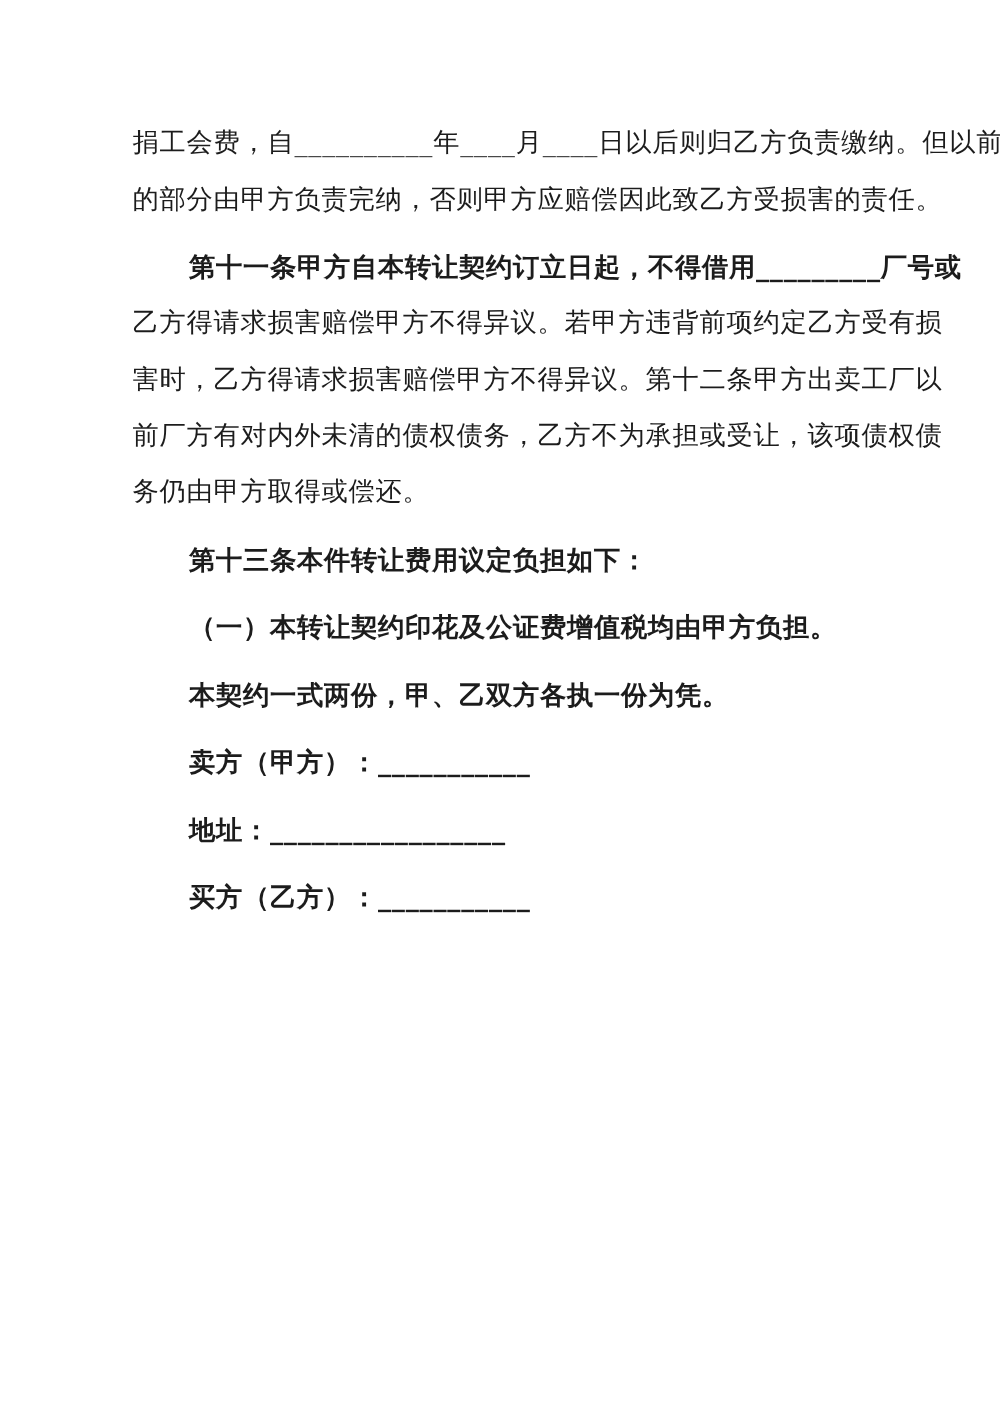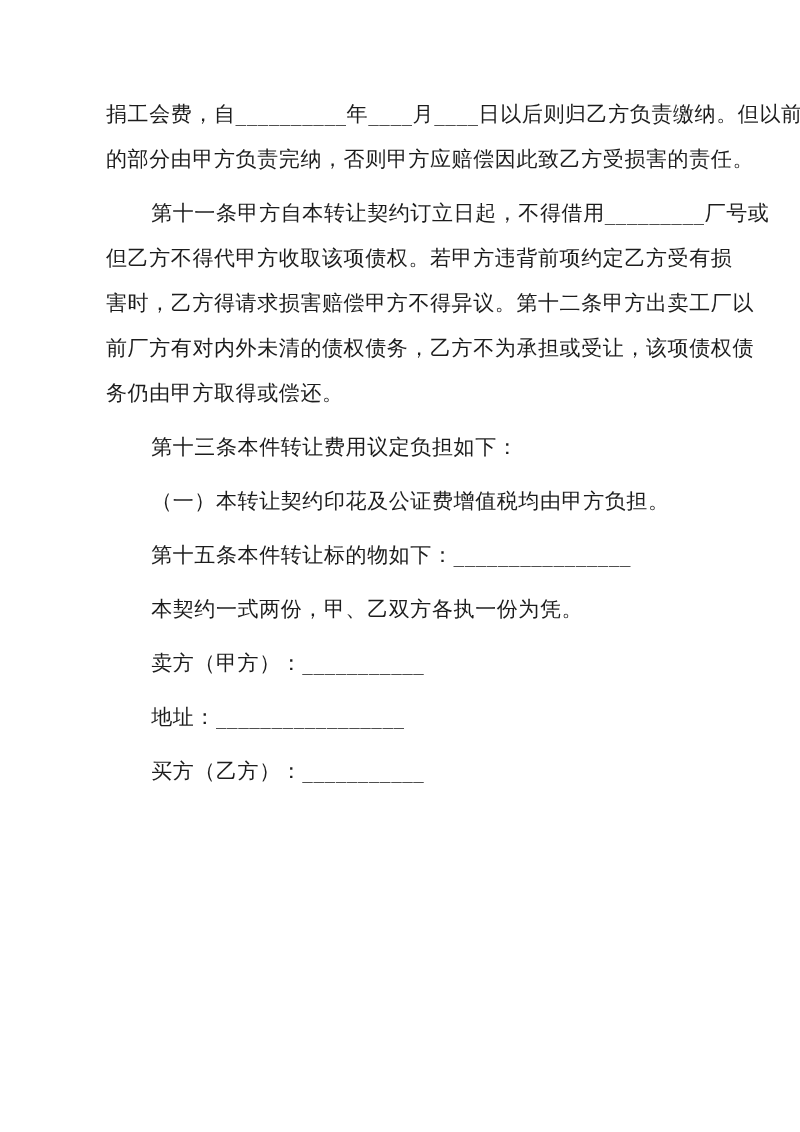--- a/index.html
+++ b/index.html
@@ -25,45 +25,43 @@
   }
   .para {
     margin: 0 0 9px 0;
   }
   .line {
     line-height: 45px;
     white-space: nowrap;
   }
   .first-indent {
     text-indent: 2.15em;
+    font-weight: bold;
   }
 </style>
 </head>
 <body>
 
 <div class="doc" id="doc" style="background: rgb(255, 255, 255); color: rgb(28, 28, 28);">
     <div class="para">
       <div class="line">捐工会费，自__________年____月____日以后则归乙方负责缴纳。但以前</div>
       <div class="line">的部分由甲方负责完纳，否则甲方应赔偿因此致乙方受损害的责任。</div>
     </div>
     <div class="para">
       <div class="line first-indent">第十一条甲方自本转让契约订立日起，不得借用_________厂号或</div>
-      <div class="line">但乙方不得代甲方收取该项债权。若甲方违背前项约定乙方受有损</div>
+      <div class="line">乙方得请求损害赔偿甲方不得异议。若甲方违背前项约定乙方受有损</div>
       <div class="line">害时，乙方得请求损害赔偿甲方不得异议。第十二条甲方出卖工厂以</div>
       <div class="line">前厂方有对内外未清的债权债务，乙方不为承担或受让，该项债权债</div>
       <div class="line">务仍由甲方取得或偿还。</div>
     </div>
     <div class="para">
       <div class="line first-indent">第十三条本件转让费用议定负担如下：</div>
     </div>
     <div class="para">
       <div class="line first-indent">（一）本转让契约印花及公证费增值税均由甲方负担。</div>
-    </div>
-    <div class="para">
-      <div class="line first-indent">第十五条本件转让标的物如下：________________</div>
     </div>
     <div class="para">
       <div class="line first-indent">本契约一式两份，甲、乙双方各执一份为凭。</div>
     </div>
     <div class="para">
       <div class="line first-indent">卖方（甲方）：___________</div>
     </div>
     <div class="para">
       <div class="line first-indent">地址：_________________</div>
     </div>

